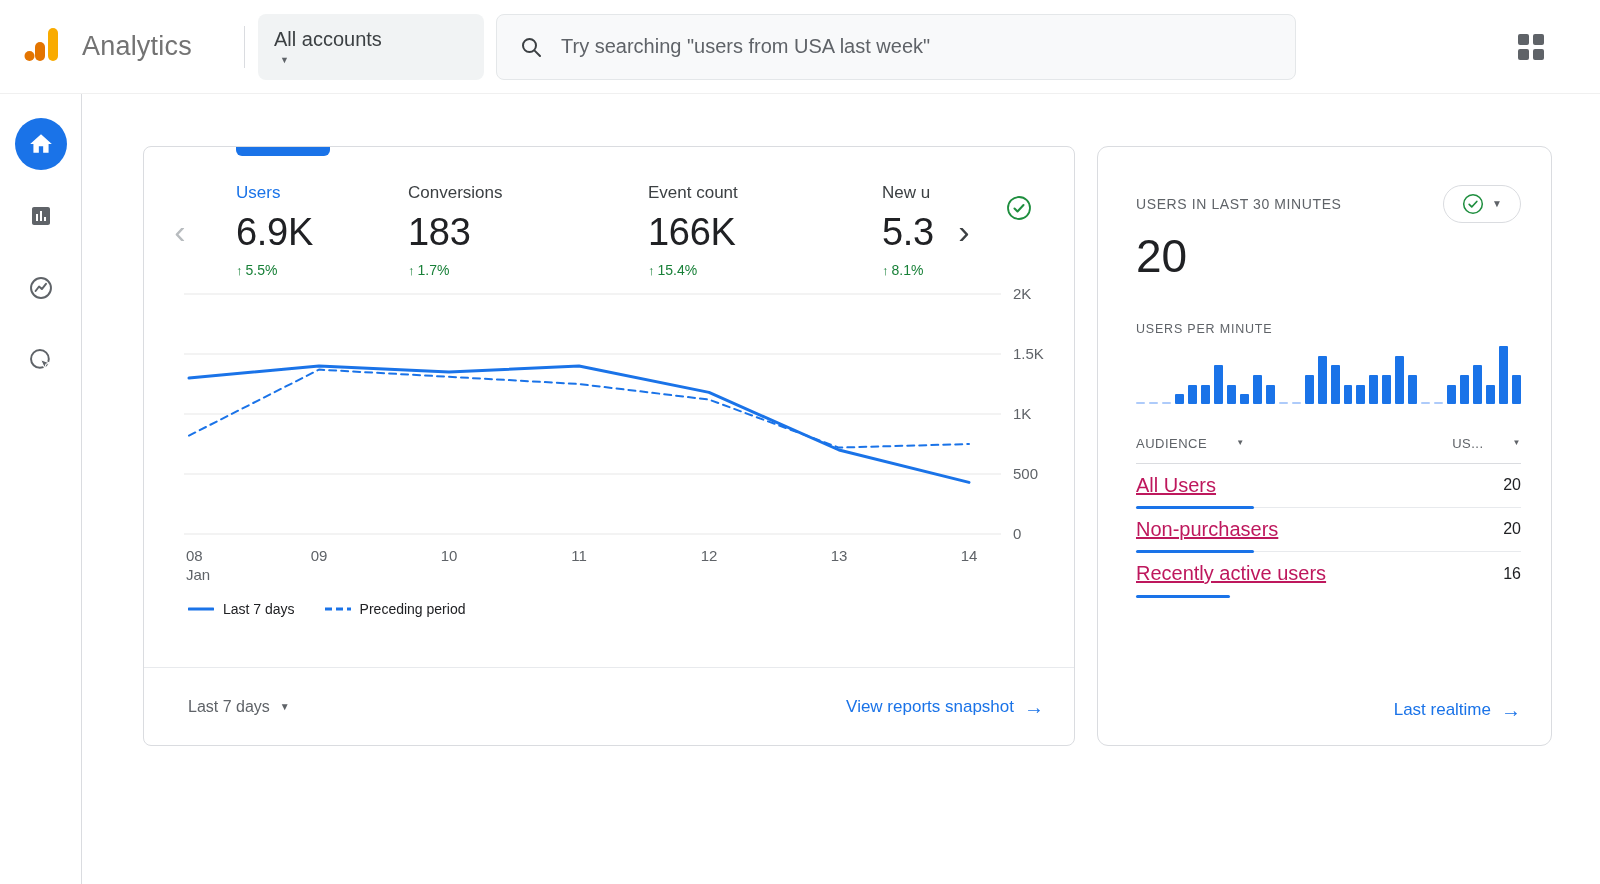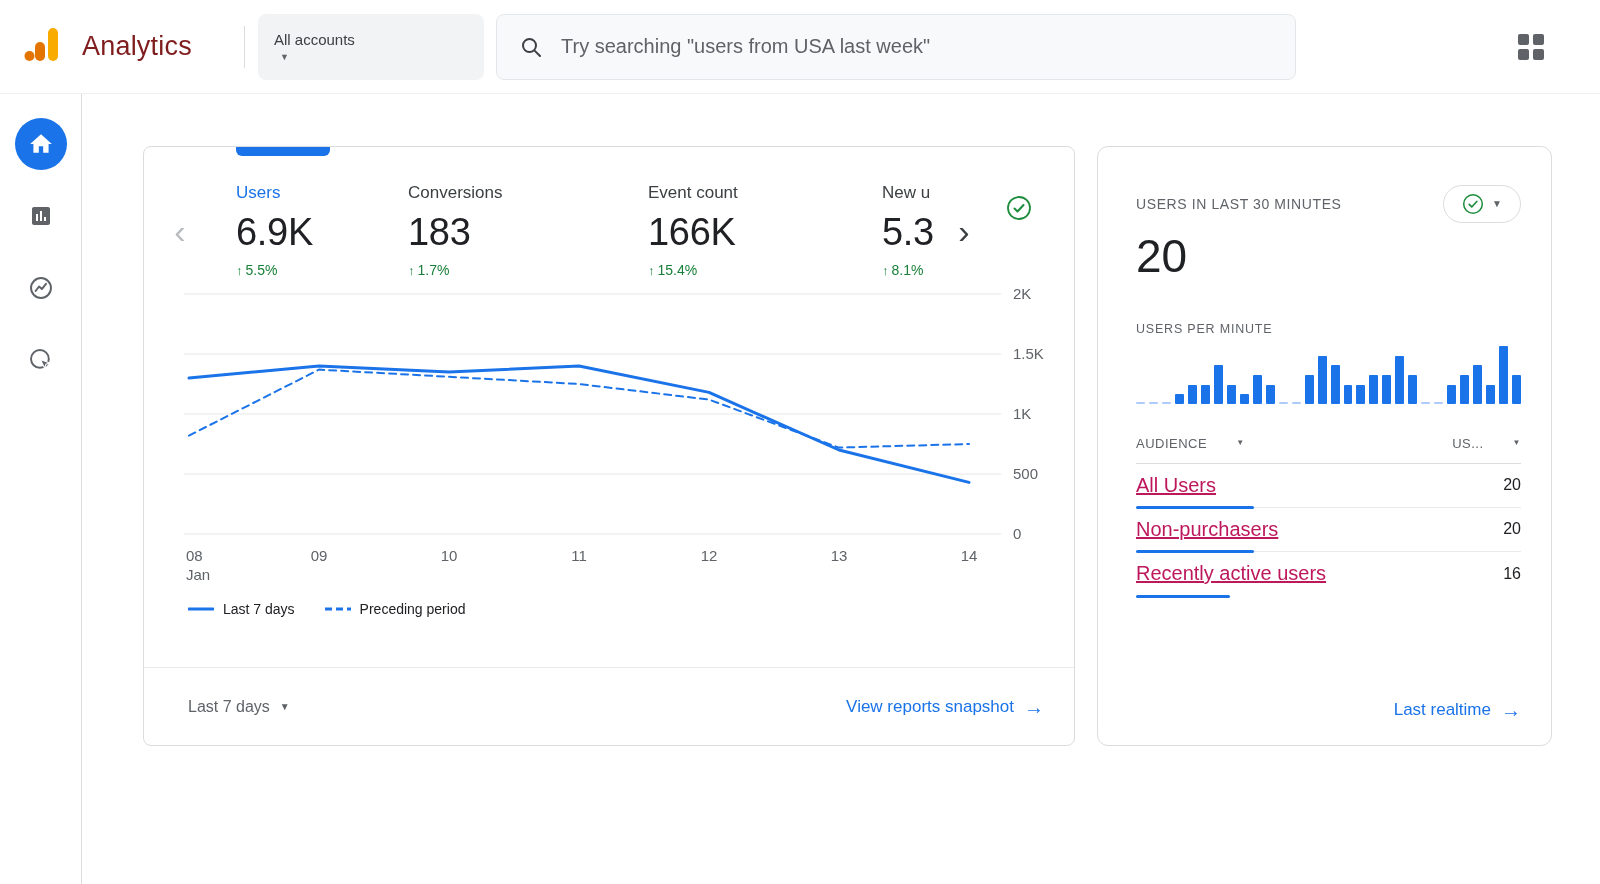--- a/index.html
+++ b/index.html
@@ -9,28 +9,28 @@
     background: #fff; color: #202124; overflow: hidden; position: relative;
   }
   [data-interactable="true"] { cursor: pointer; }
 
   
   .header {
     height: 94px; display: flex; align-items: center;
     padding: 0 28px 0 22px; background: #fff; border-bottom: 1px solid #f0f0f0;
   }
   .logo-wrap { display: flex; align-items: center; gap: 20px; width: 222px; }
-  .app-name { font-size: 27px; color: #7f1d1d; letter-spacing: 0.2px; }
+  .app-name { font-size: 27px; color: #737373; letter-spacing: 0.2px; }
   .hdr-divider { width: 1px; height: 42px; background: #dadce0; margin-right: 13px; }
   .account-btn {
     width: 226px; height: 66px; background: #f1f3f4; border: none; border-radius: 8px;
     display: flex; flex-direction: column; align-items: flex-start; justify-content: center;
     padding: 8px 16px; gap: 5px; margin-right: 12px; font-family: inherit;
   }
-  .account-label { font-size: 15px; color: #3c4043; }
+  .account-label { font-size: 20px; color: #3c4043; }
   .caret { color: #5f6368; font-size: 10px; line-height: 1; }
   .caret.sm { font-size: 9px; margin-left: 6px; }
   .caret.xs { font-size: 8px; margin-left: 6px; }
   .search-bar {
     flex: 0 0 800px; height: 66px; background: #f8f9fa; border: 1px solid #e4e7e9;
     border-radius: 8px; display: flex; align-items: center; padding: 0 22px; gap: 18px;
   }
   .search-input {
     border: none; background: transparent; outline: none; flex: 1;
     font-size: 20px; color: #202124; font-family: inherit;

